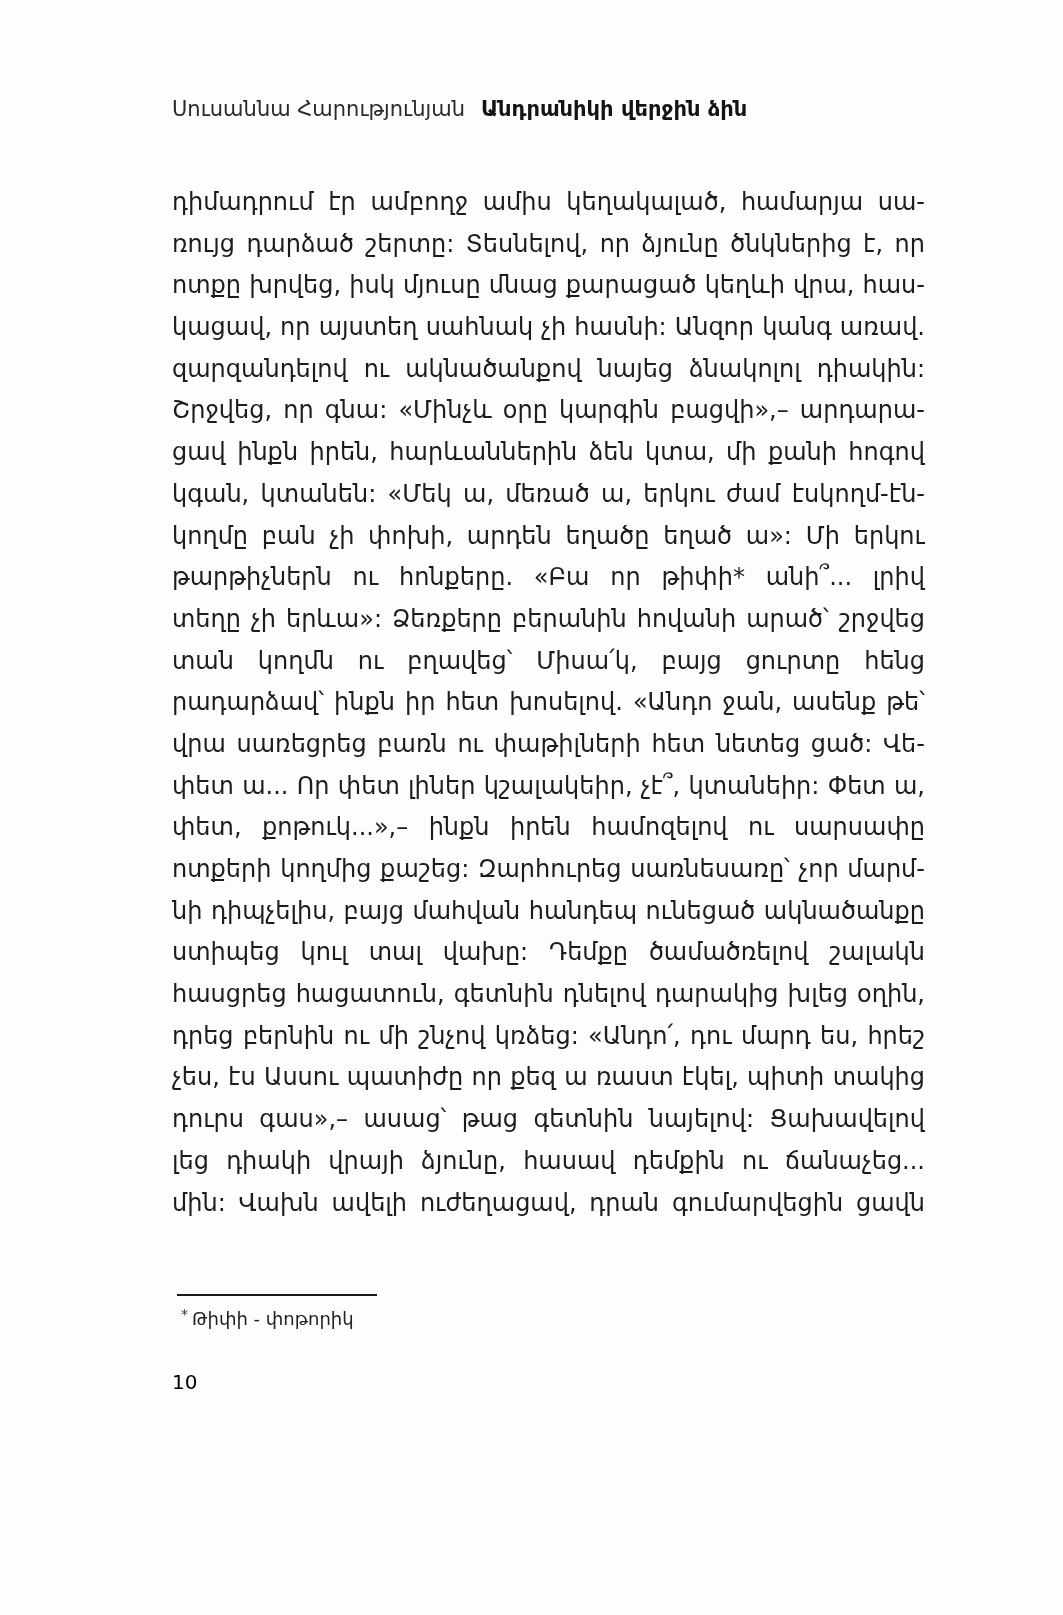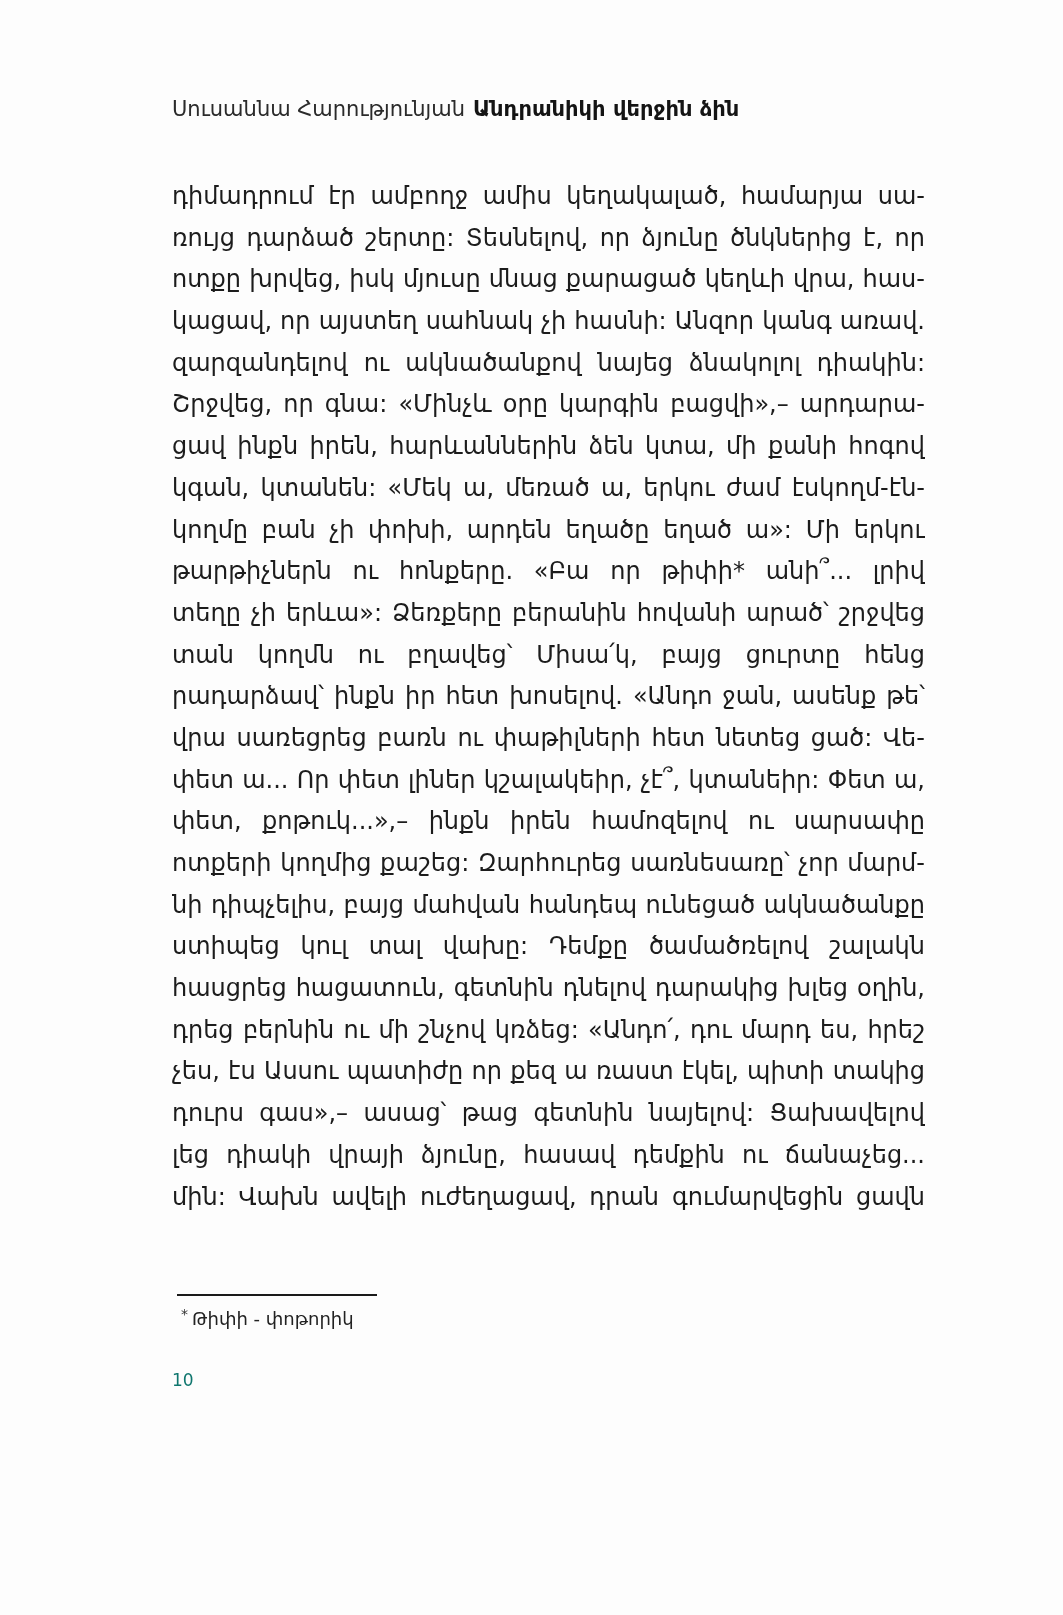--- a/index.html
+++ b/index.html
@@ -16,37 +16,37 @@
     color: #1e1e1e;
     overflow: hidden;
   }
   .page-header {
     position: absolute;
     left: 172px;
     top: 62px;
     width: 753px;
     display: flex;
     align-items: baseline;
-    gap: 8px;
+    gap: 16px;
     font-size: 21px;
     white-space: nowrap;
   }
   .author {
     font-weight: 400;
     color: #2b2b2b;
   }
   .book-title {
     font-weight: 700;
     color: #141414;
     margin-top: 35px;
   }
   .body-text {
     position: absolute;
     left: 172px;
-    top: 176px;
+    top: 182px;
     width: 753px;
   }
   .line {
     height: 41.7px;
     line-height: 41.7px;
     font-size: 24px;
     color: #1c1c1c;
     text-align: justify;
     text-align-last: justify;
     overflow: hidden;
@@ -72,22 +72,22 @@
     vertical-align: 6px;
     color: #333333;
   }
   .footnote .fn-text {
     margin-left: 4px;
   }
   .page-number {
     position: absolute;
     left: 172px;
     top: 1370px;
-    font-size: 17px;
-    color: #0f766e;
+    font-size: 20px;
+    color: #000000;
   }
 </style>
 </head>
 <body>
 
 <div class="page">
 
   <header class="page-header">
     <span class="author">Սուսաննա Հարությունյան</span>
     <span class="book-title">Անդրանիկի վերջին ձին</span>

